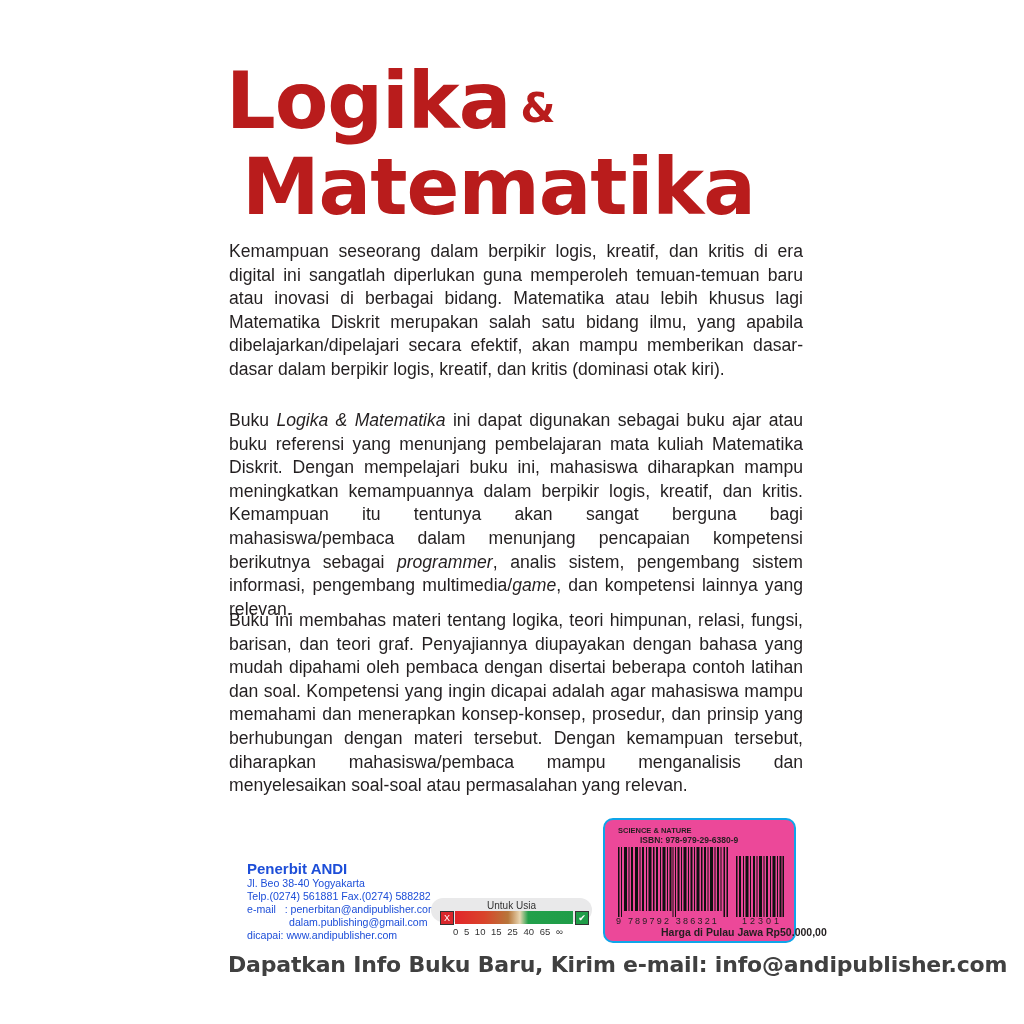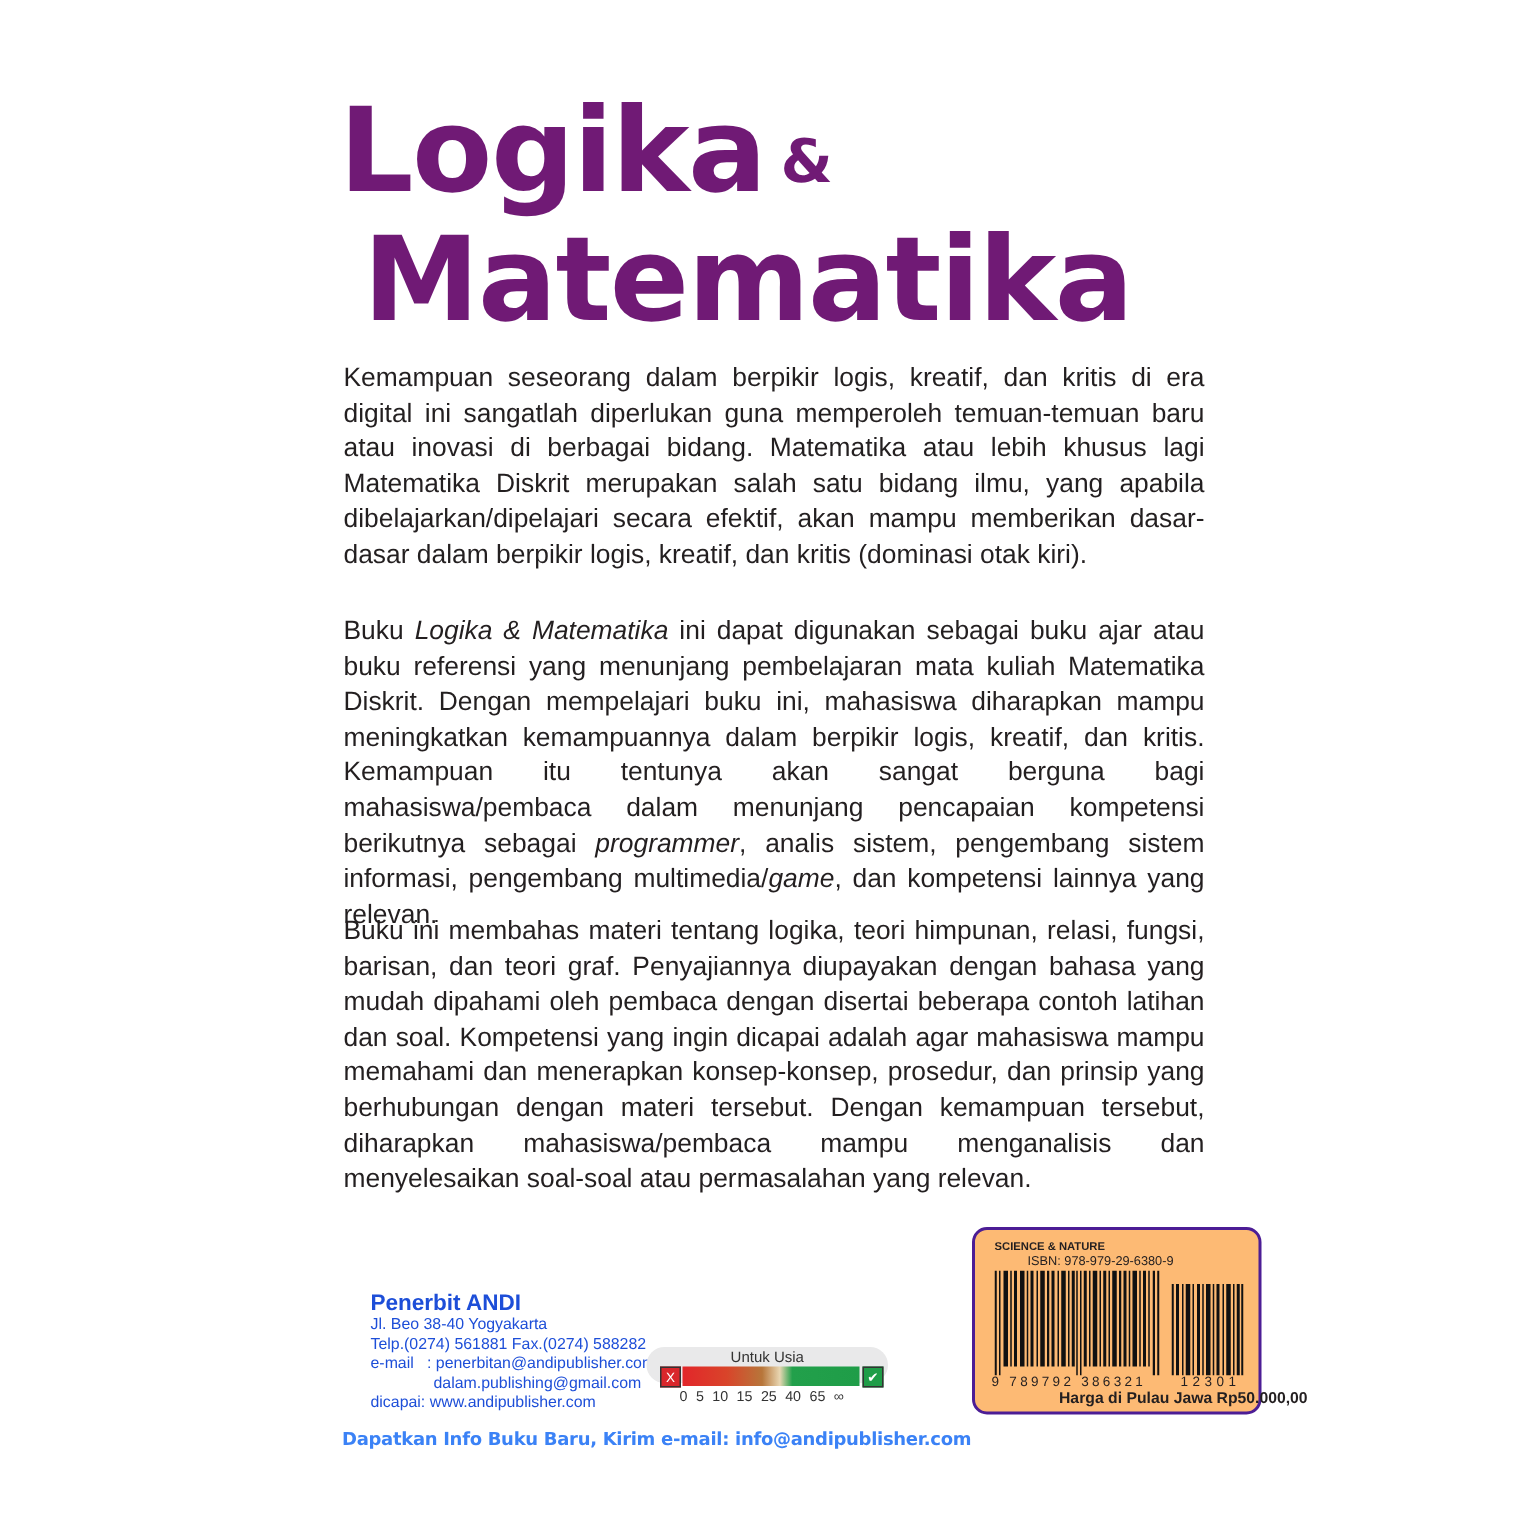--- a/index.html
+++ b/index.html
@@ -1,44 +1,44 @@
 <!DOCTYPE html>
 <html><head>
 <meta charset="utf-8">
 <style>
   html, body { margin:0; padding:0; background:#ffffff; }
   body { width:1024px; height:1024px; position:relative; overflow:hidden; font-family:"Liberation Sans", sans-serif; color:#231f20; }
-  .title { position:absolute; left:226px; top:62px; color:#701a75; font-family:"DejaVu Sans", sans-serif; font-weight:bold; line-height:1; letter-spacing:-1px; }
+  .title { position:absolute; left:226px; top:62px; color:#b91c1c; font-family:"DejaVu Sans", sans-serif; font-weight:bold; line-height:1; letter-spacing:-1px; }
   .title .line1 { font-size:78px; height:84px; }
   .title .line1 .amp { font-size:40px; margin-left:10px; vertical-align:6px; }
   .title .line2 { font-size:78px; margin-top:2px;margin-left:16px; }
   .para { position:absolute; left:229px; width:574px; font-family:"Liberation Sans", sans-serif; font-size:17.6px; line-height:23.6px; text-align:justify; color:#231f20; }
   .para.p1 { top:240px; }
   .para.p2 { top:409px; }
   .para.p3 { top:609px; }
   .para p { margin:0; }
   .publisher { position:absolute; left:228px; top:860px; font-family:"Liberation Sans", sans-serif; color:#1d4ed8;margin-left:19px; }
   .publisher .name { font-weight:bold; font-size:15px; line-height:17px; }
   .publisher .line { font-size:10.6px; line-height:13px; }
   .publisher .indent { padding-left:42px; }
   .age { position:absolute; left:431px; top:898px; width:161px; height:24px; background:#e9e9ea; border-radius:20px; }
   .age .label { position:absolute; left:0; right:0; top:2px; text-align:center; font-size:10px; color:#333; }
   .age .xbox { position:absolute; left:9px; top:13px; width:12px; height:12px; background:#d9262b; border:1px solid #333; color:#fff; font-size:9px; line-height:12px; text-align:center; }
   .age .bar { position:absolute; left:24px; top:13px; width:118px; height:13px; background:linear-gradient(to right,#e2262a 0%,#d9442a 25%,#b7763a 45%,#e8d6b2 55%,#22a04b 62%,#1f9d48 100%); }
   .age .chk { position:absolute; left:144px; top:13px; width:12px; height:12px; background:#1f9d48; border:1px solid #333; color:#fff; font-size:9px; line-height:12px; text-align:center; }
   .age .scale { position:absolute; left:22px; top:28px; font-size:9.5px; color:#333; word-spacing:3px; white-space:nowrap; }
-  .barcode-box { position:absolute; left:648px; top:818px; width:189px; height:121px; border:2px solid #4c1d95; border-radius:10px; background:#fdba74; }
+  .barcode-box { position:absolute; left:603px; top:818px; width:189px; height:121px; border:2px solid #0ea5e9; border-radius:10px; background:#ec4899; }
   .barcode-box .cat { position:absolute; left:13px; top:6px; font-size:7.5px; font-weight:bold; }
-  .barcode-box .isbn { position:absolute; left:13px; top:15px; font-size:8.5px; font-weight:normal;padding-left:22px; }
+  .barcode-box .isbn { position:absolute; left:13px; top:15px; font-size:8.5px; font-weight:bold;padding-left:22px; }
   .barcode-box .bars-main { position:absolute; left:13px; top:27px; width:110px; height:70px; }
   .barcode-box .bars-add { position:absolute; left:131px; top:36px; width:48px; height:61px; }
   .barcode-box .digits-main { position:absolute; left:11px; top:96px; font-size:9px; letter-spacing:2.2px; }
   .barcode-box .digits-add { position:absolute; left:137px; top:96px; font-size:9px; letter-spacing:3px; }
   .barcode-box .price { position:absolute; left:11px; top:106px; font-size:10.5px; font-weight:bold; white-space:nowrap;padding-left:45px; }
-  .footer { position:absolute; left:228px; top:952px; font-family:"DejaVu Sans", sans-serif; font-size:12px; font-weight:bold; color:#3b82f6; white-space:nowrap; letter-spacing:-0.2px; }
+  .footer { position:absolute; left:228px; top:952px; font-family:"DejaVu Sans", sans-serif; font-size:22px; font-weight:bold; color:#404040; white-space:nowrap; letter-spacing:-0.2px; }
 </style>
 </head>
 <body>
 
 <div class="title">
   <div class="line1"><span>Logika</span><span class="amp">&amp;</span></div>
   <div class="line2">Matematika</div>
 </div>
 
 <div class="para p1">

